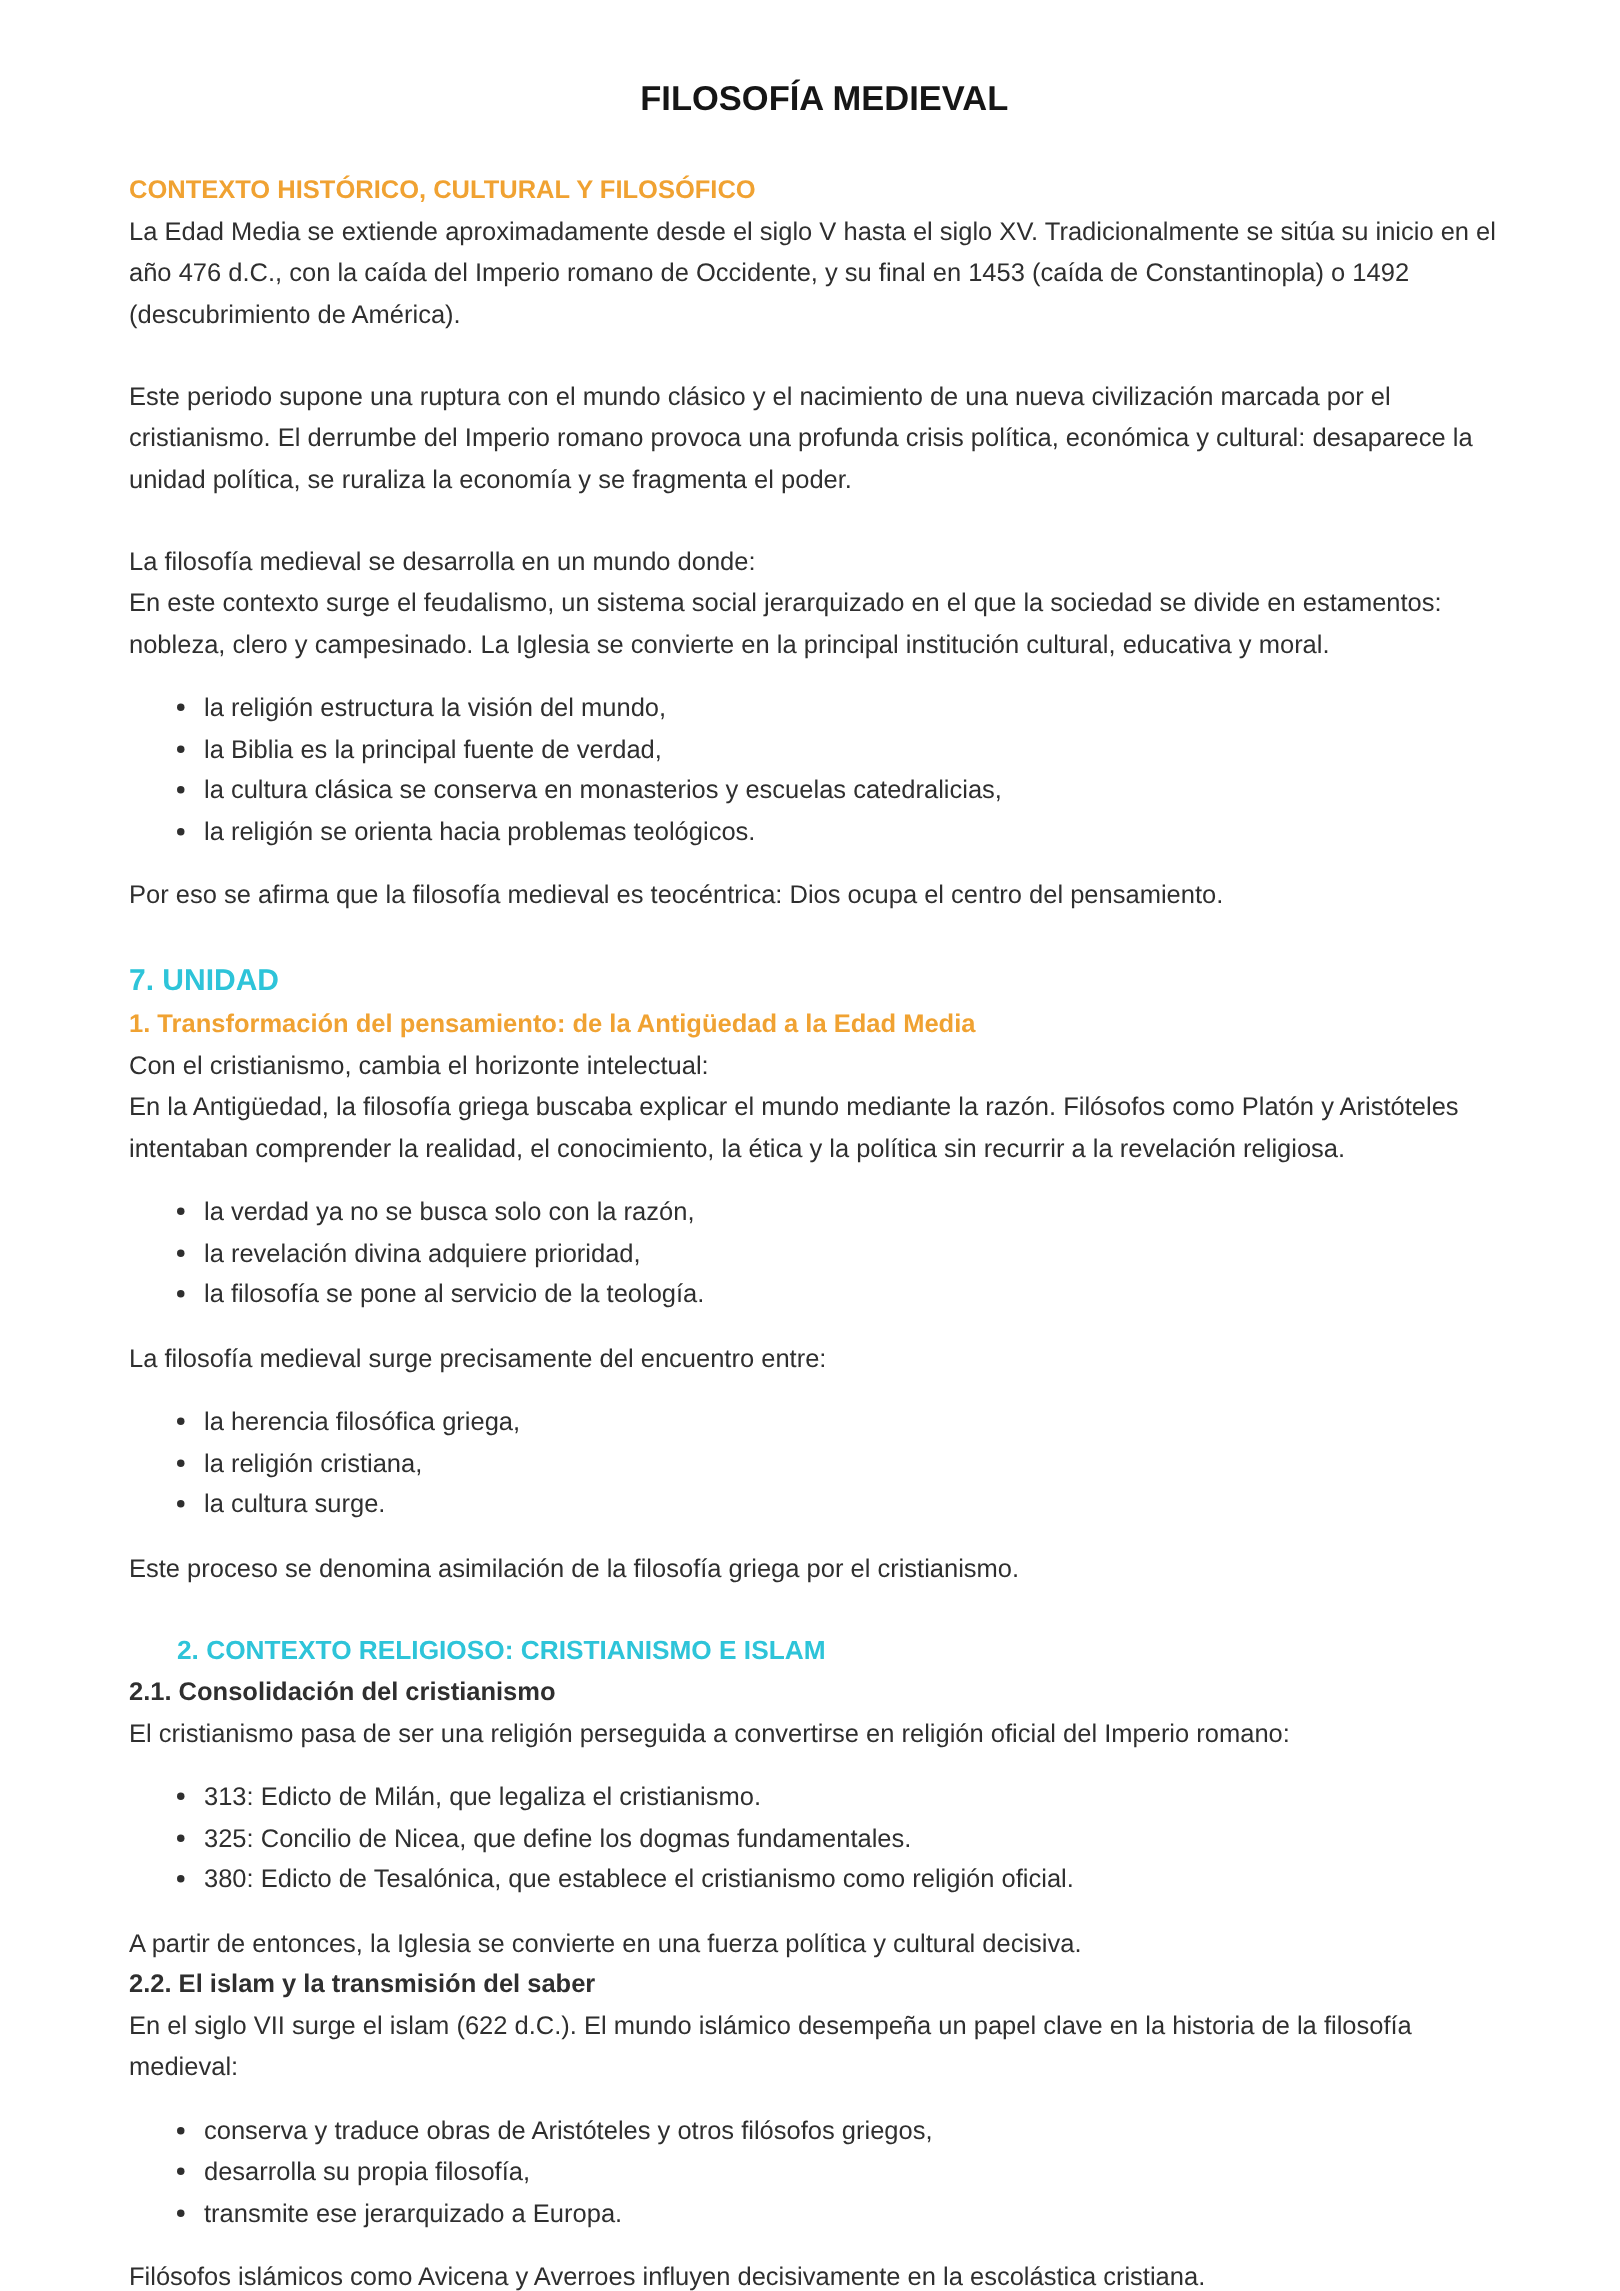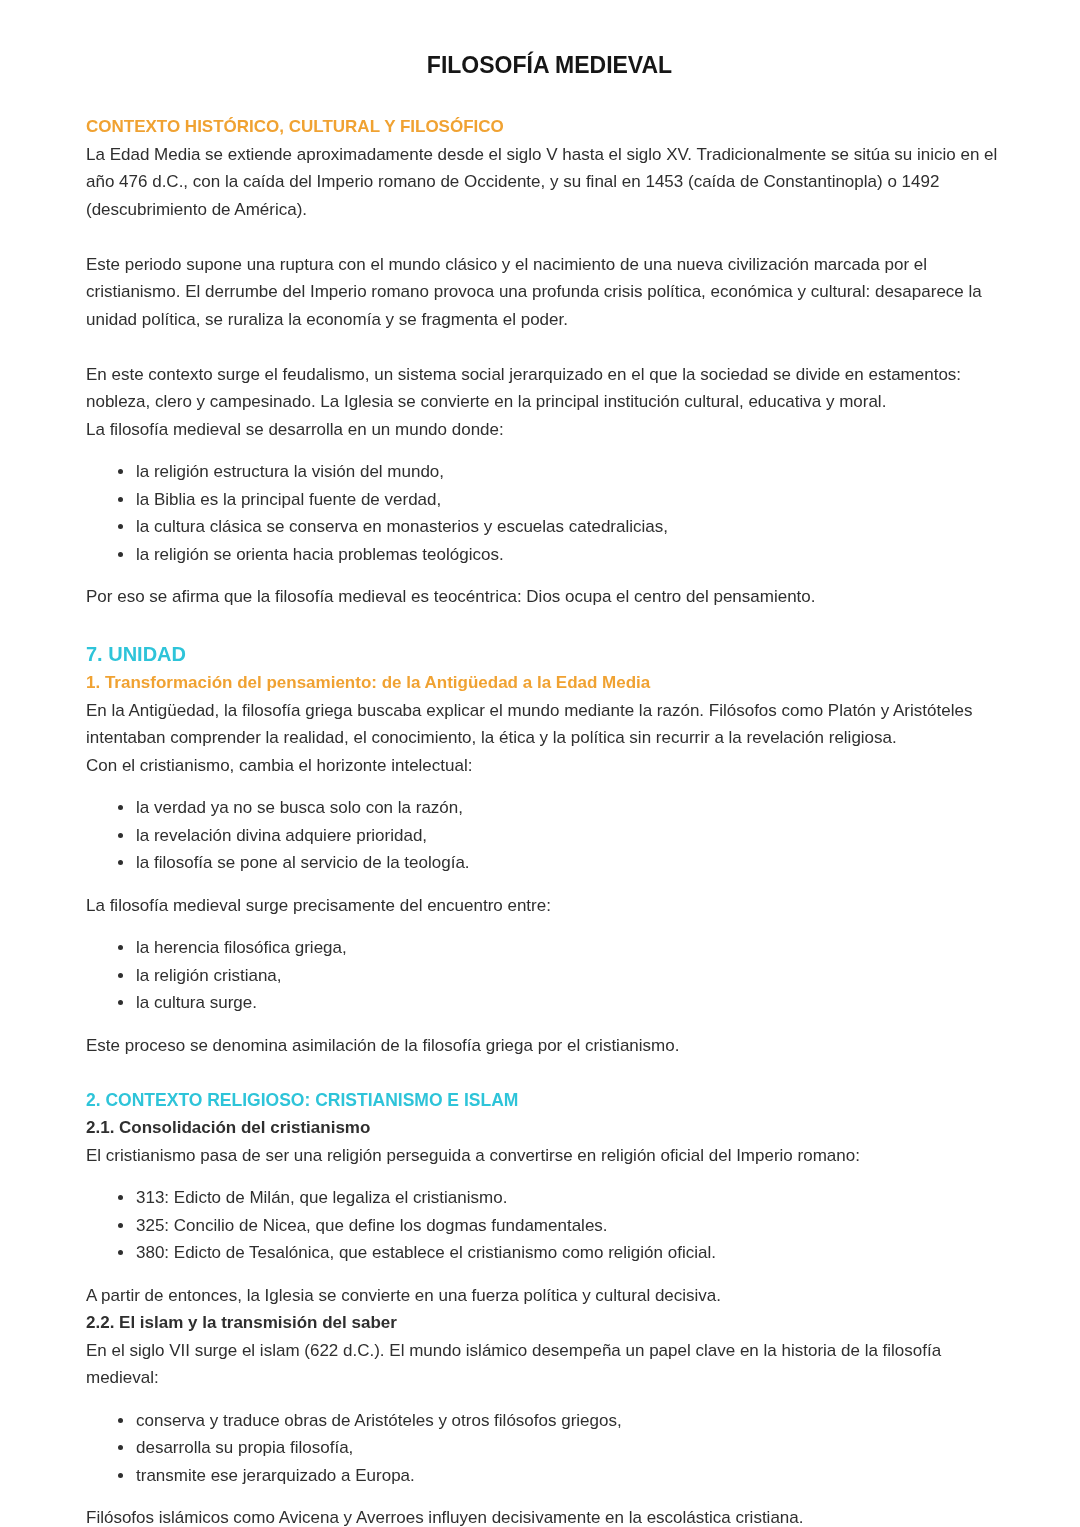--- a/index.html
+++ b/index.html
@@ -34,20 +34,21 @@
     color: var(--cyan, #2ec4d9);
     font-weight: bold;
     font-size: 20px;
     line-height: 29px;
     margin-top: 2px;
   }
   .h-cyan {
     color: var(--cyan, #2ec4d9);
     font-weight: bold;
     font-size: 17.5px;
+    margin-left: 32px;
   }
   .h-bold {
     font-weight: bold;
   }
   .p {
     margin: 0;
   }
   .spacer {
     height: 27.5px;
   }
@@ -64,34 +65,34 @@
 <body>
 
 <main class="page">
   <h1 class="doc-title">FILOSOFÍA MEDIEVAL</h1>
   <div id="doc-content">
       <div class="h-orange">CONTEXTO HISTÓRICO, CULTURAL Y FILOSÓFICO</div>
       <div class="p">La Edad Media se extiende aproximadamente desde el siglo V hasta el siglo XV. Tradicionalmente se sitúa su inicio en el año 476 d.C., con la caída del Imperio romano de Occidente, y su final en 1453 (caída de Constantinopla) o 1492 (descubrimiento de América).</div>
       <div class="spacer"></div>
       <div class="p">Este periodo supone una ruptura con el mundo clásico y el nacimiento de una nueva civilización marcada por el cristianismo. El derrumbe del Imperio romano provoca una profunda crisis política, económica y cultural: desaparece la unidad política, se ruraliza la economía y se fragmenta el poder.</div>
       <div class="spacer"></div>
+      <div class="p">La filosofía medieval se desarrolla en un mundo donde:</div>
       <div class="p">En este contexto surge el feudalismo, un sistema social jerarquizado en el que la sociedad se divide en estamentos: nobleza, clero y campesinado. La Iglesia se convierte en la principal institución cultural, educativa y moral.</div>
-      <div class="p">La filosofía medieval se desarrolla en un mundo donde:</div>
       <ul class="bullets">
         <li>la religión estructura la visión del mundo,</li>
         <li>la Biblia es la principal fuente de verdad,</li>
         <li>la cultura clásica se conserva en monasterios y escuelas catedralicias,</li>
         <li>la religión se orienta hacia problemas teológicos.</li>
       </ul>
       <div class="p">Por eso se afirma que la filosofía medieval es teocéntrica: Dios ocupa el centro del pensamiento.</div>
       <div class="spacer"></div>
       <div class="h-cyan-xl">7. UNIDAD</div>
       <div class="h-orange">1. Transformación del pensamiento: de la Antigüedad a la Edad Media</div>
+      <div class="p">Con el cristianismo, cambia el horizonte intelectual:</div>
       <div class="p">En la Antigüedad, la filosofía griega buscaba explicar el mundo mediante la razón. Filósofos como Platón y Aristóteles intentaban comprender la realidad, el conocimiento, la ética y la política sin recurrir a la revelación religiosa.</div>
-      <div class="p">Con el cristianismo, cambia el horizonte intelectual:</div>
       <ul class="bullets">
         <li>la verdad ya no se busca solo con la razón,</li>
         <li>la revelación divina adquiere prioridad,</li>
         <li>la filosofía se pone al servicio de la teología.</li>
       </ul>
       <div class="p">La filosofía medieval surge precisamente del encuentro entre:</div>
       <ul class="bullets">
         <li>la herencia filosófica griega,</li>
         <li>la religión cristiana,</li>
         <li>la cultura surge.</li>

